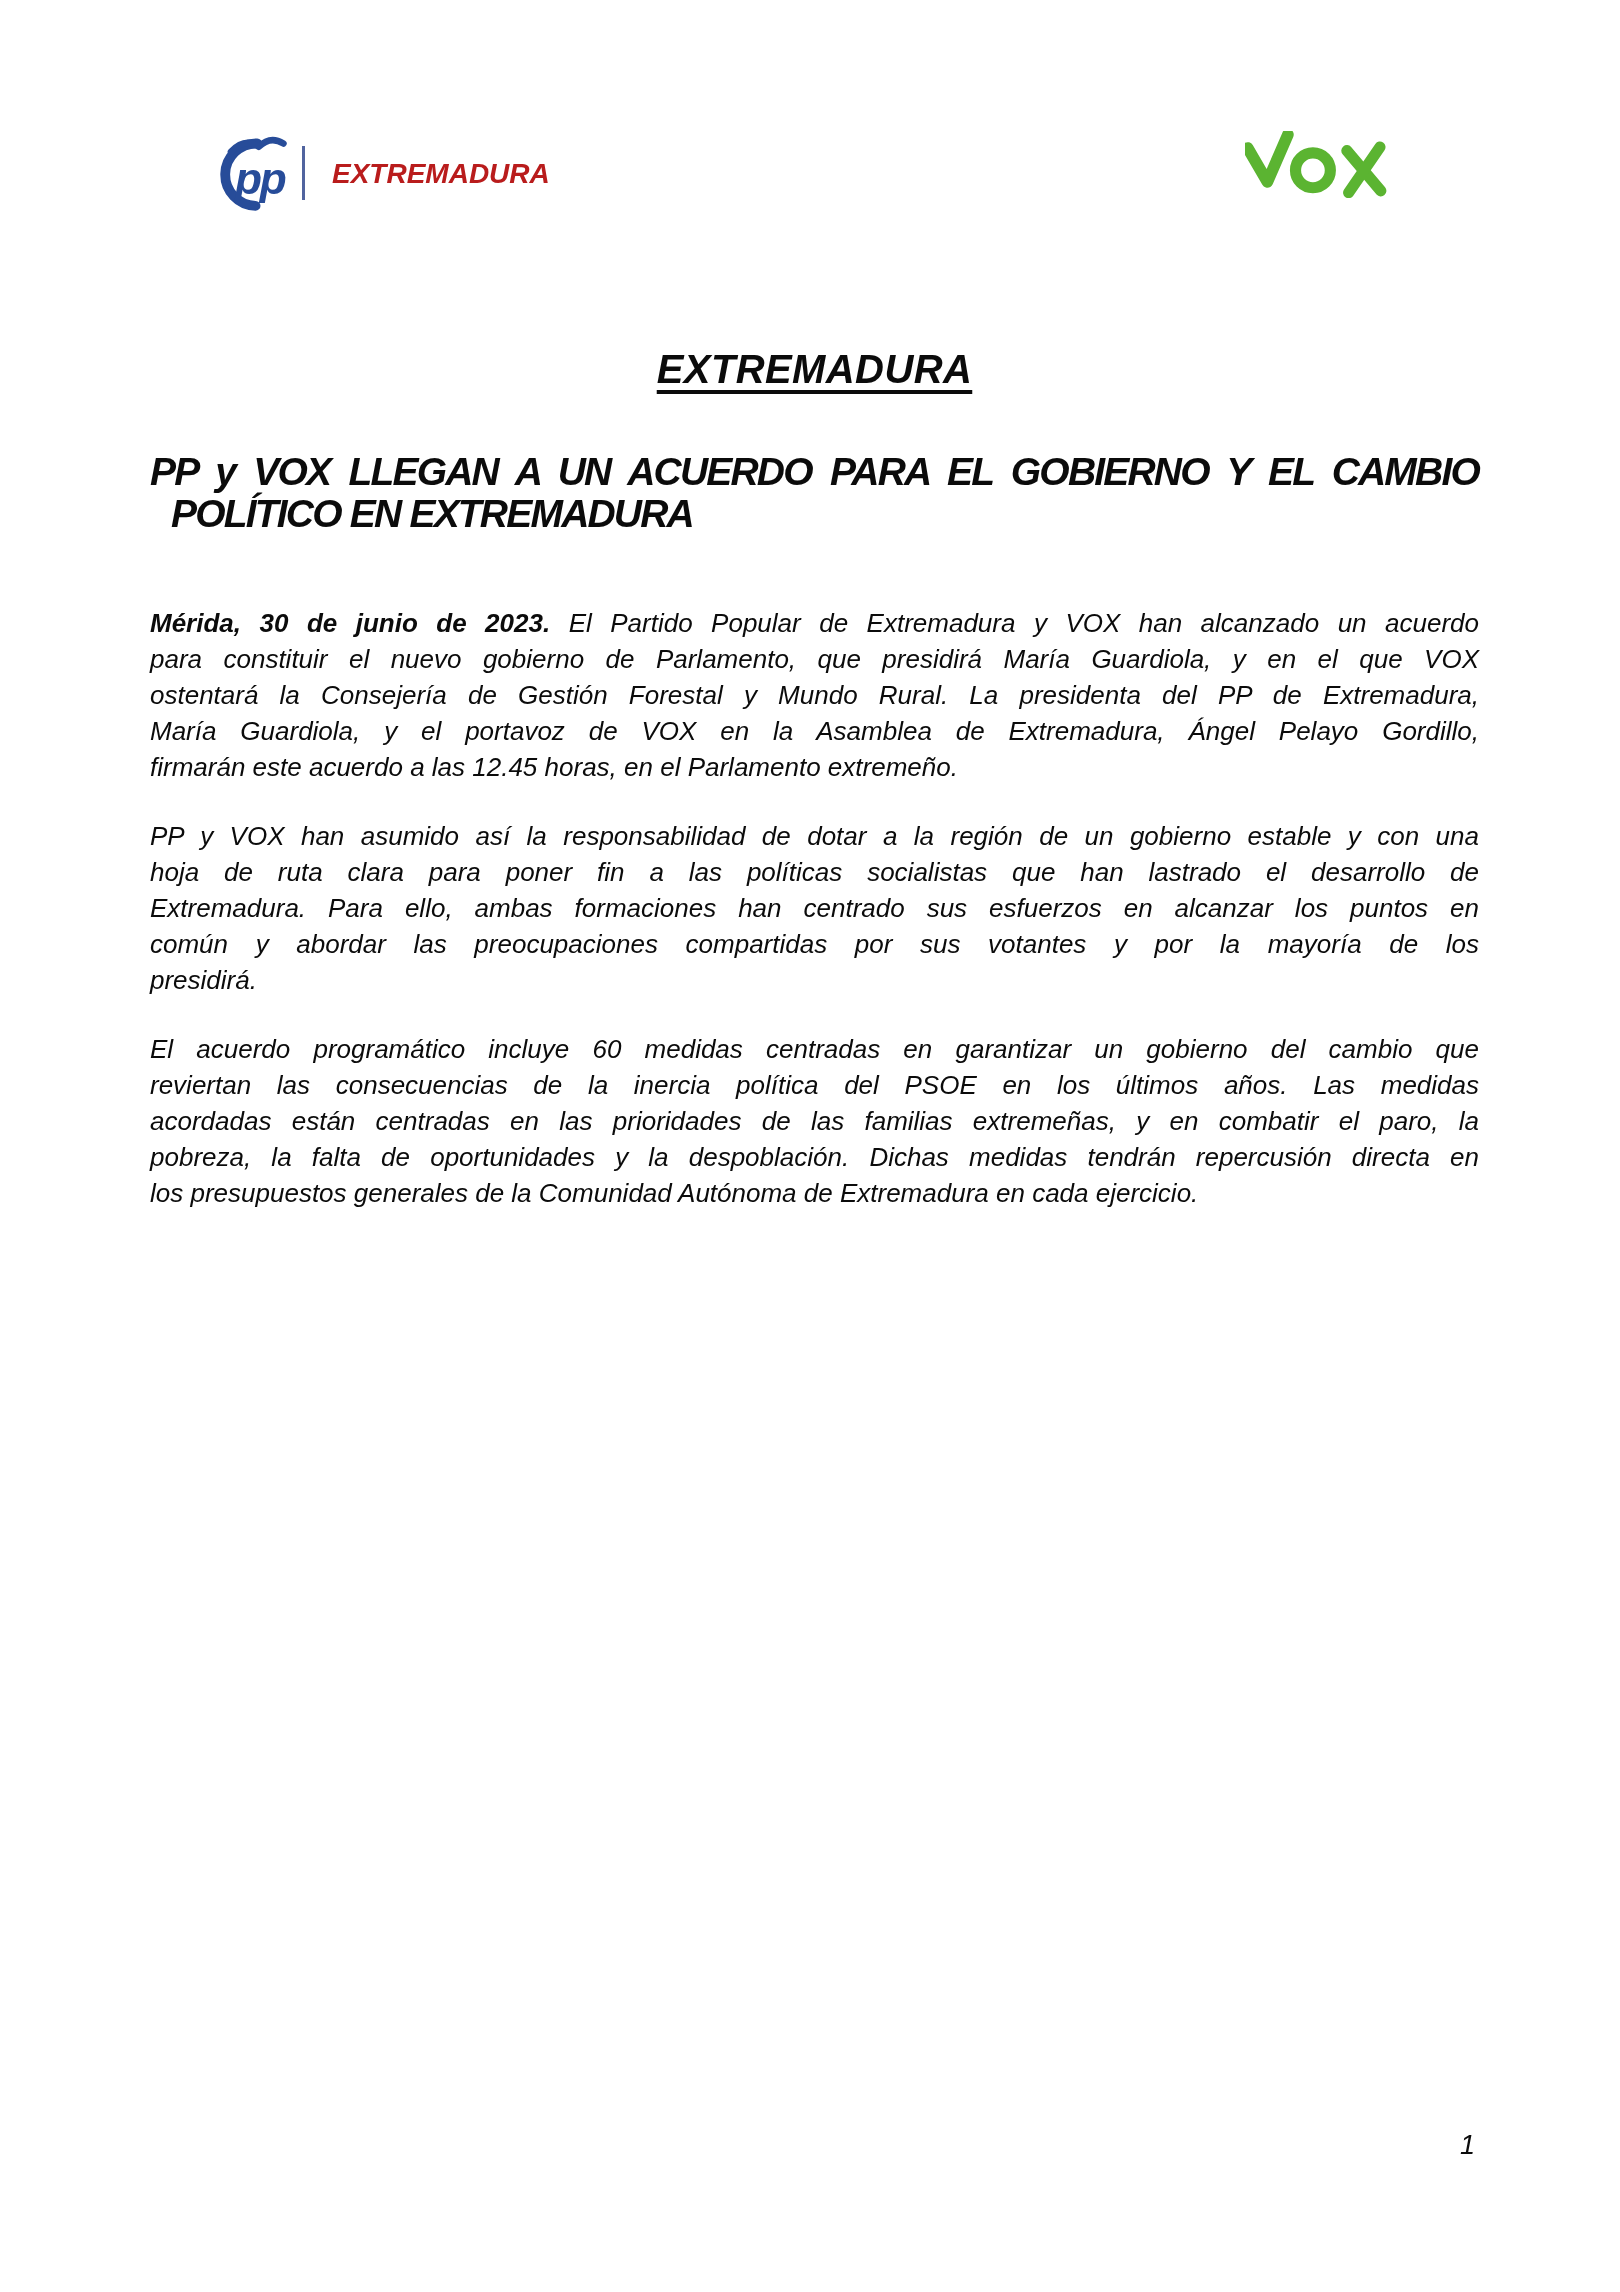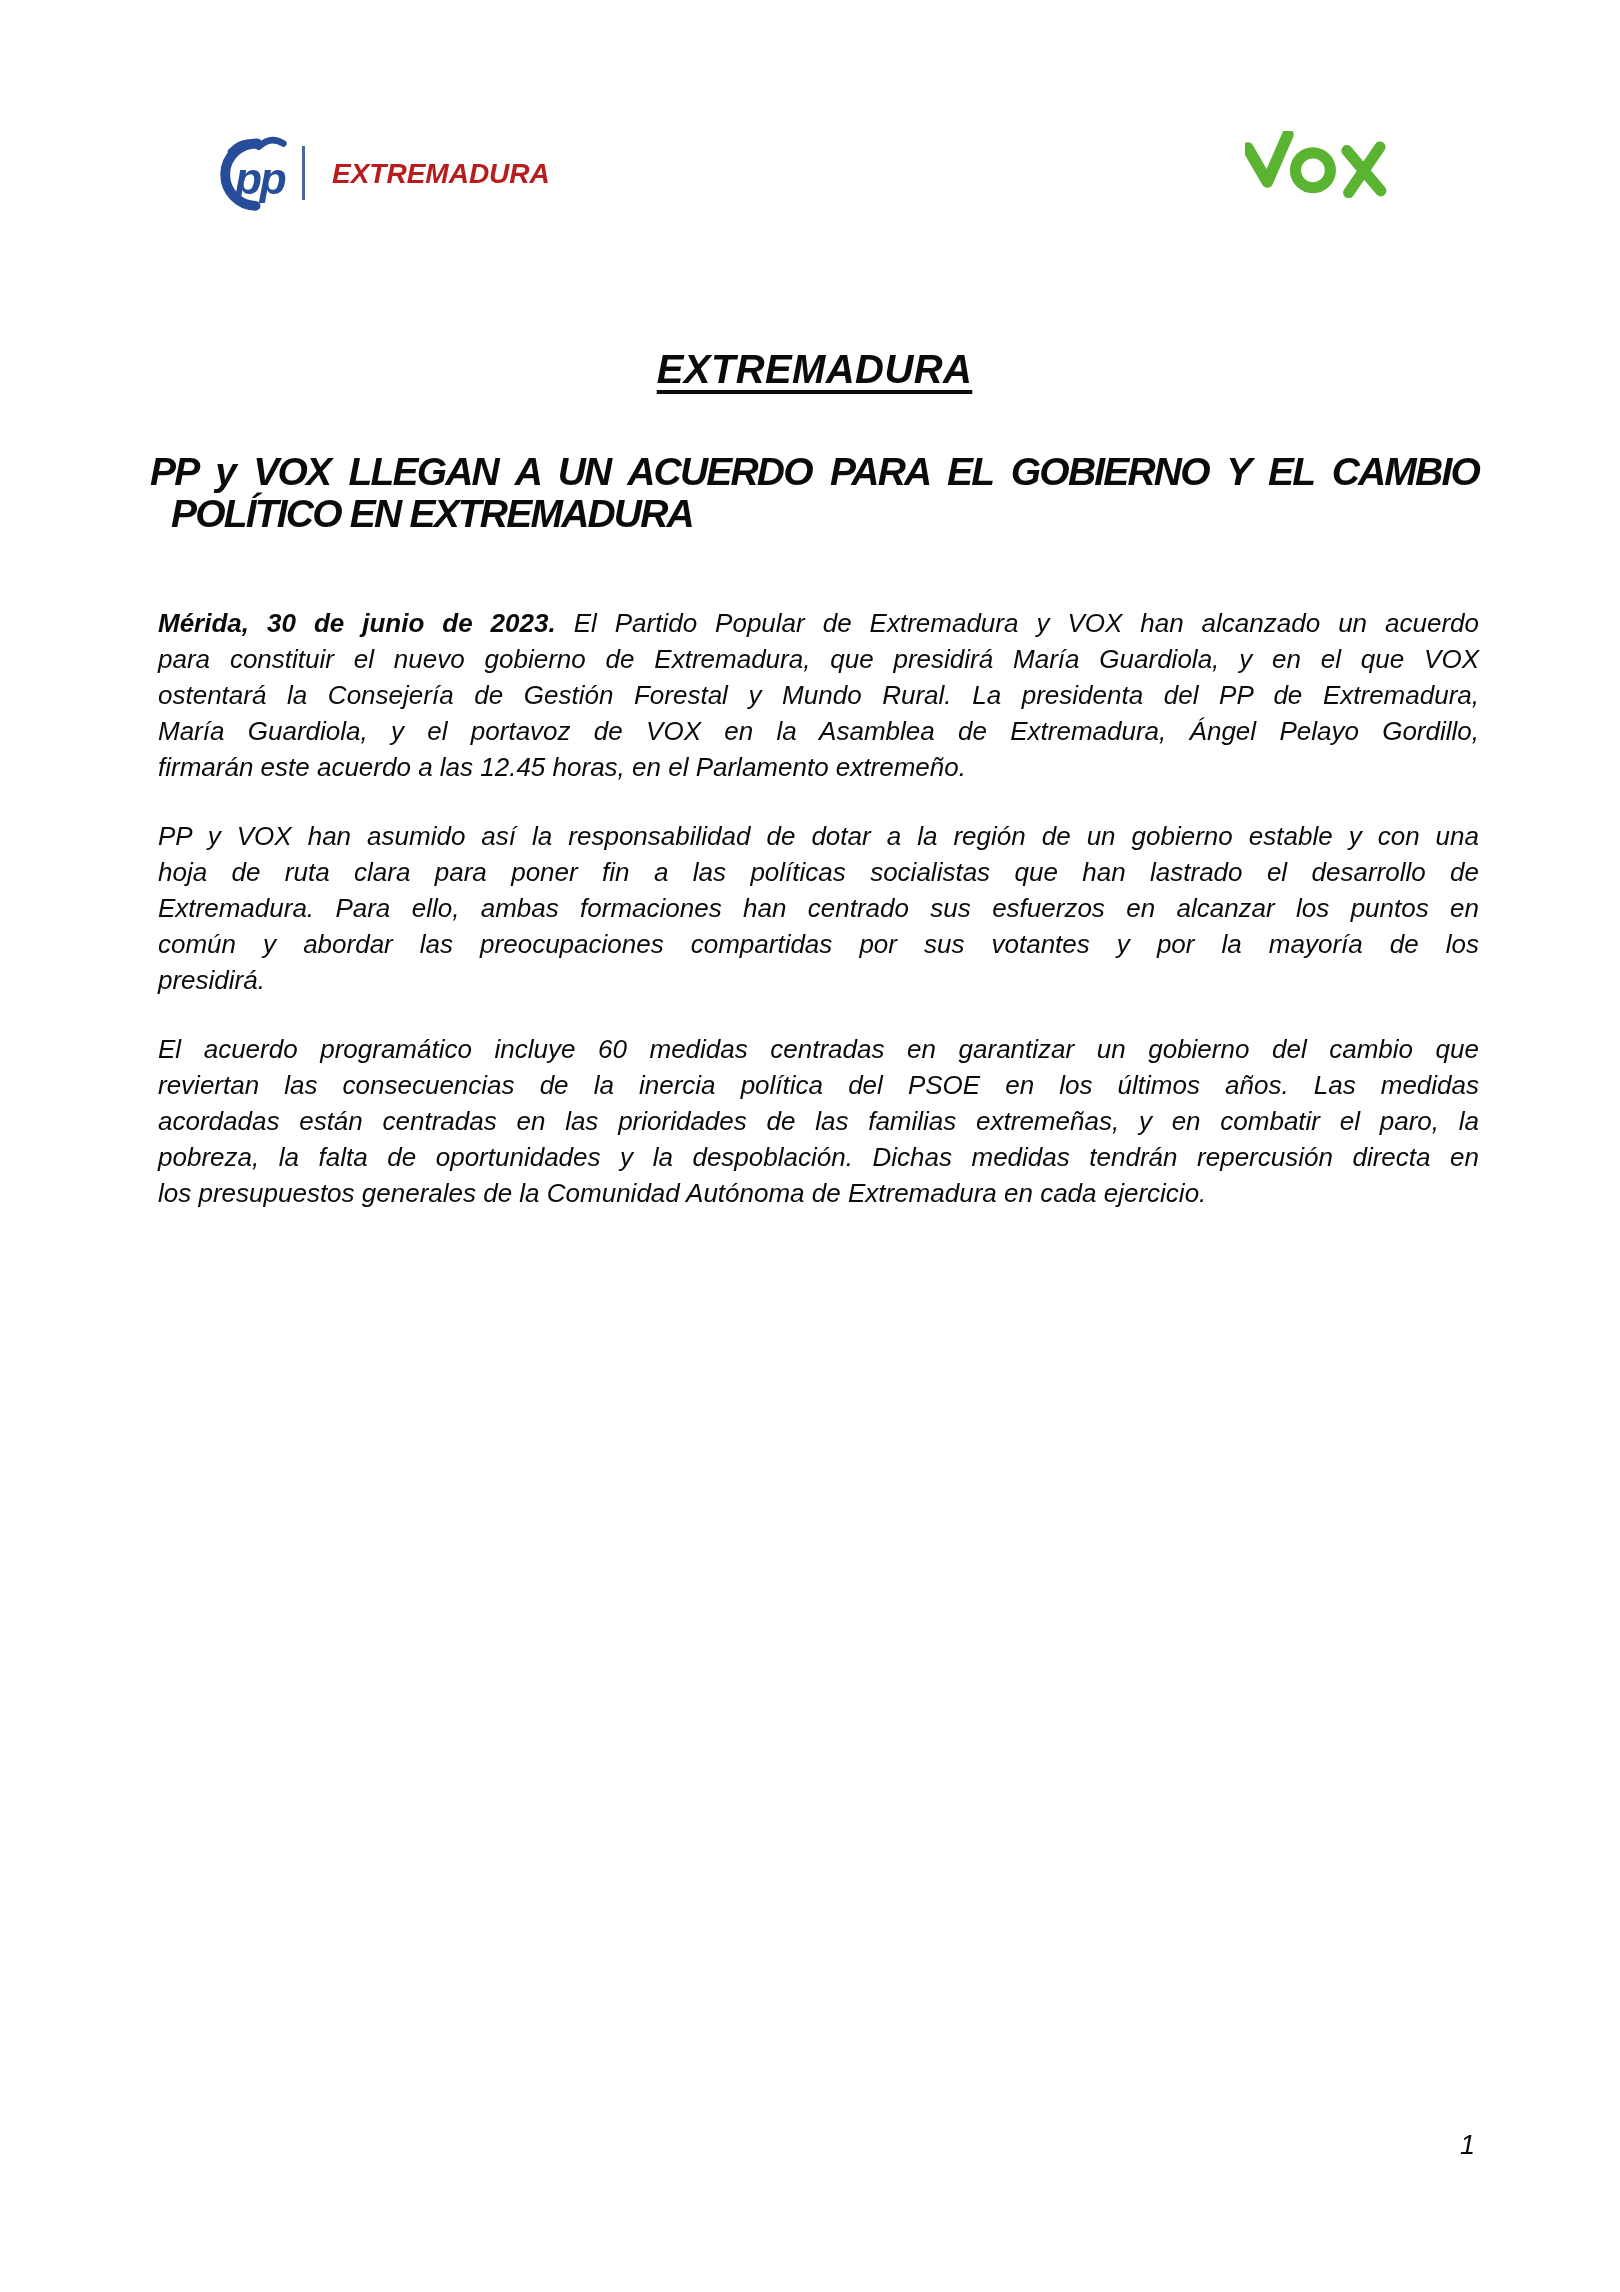--- a/index.html
+++ b/index.html
@@ -34,21 +34,21 @@
     font-size:39px;font-weight:bold;line-height:42px;letter-spacing:-1.8px;
     text-align:justify;text-align-last:justify;white-space:normal;
   }
   .headline .hline.noj{text-align-last:left;margin-left:21px;}
 
   
   .bodytext{position:absolute;left:150px;top:605px;width:1329px;}
   .para{margin:0 0 33px 0;}
   .para .line{
     font-size:26px;line-height:36px;
-    text-align:justify;text-align-last:justify;margin-left:8px;
+    text-align:justify;text-align-last:justify;
   }
   .para .line.noj{text-align-last:left;}
   .para b{font-weight:bold;}
 
   
   .page-number{
     position:absolute;right:145px;top:2129px;height:32px;line-height:32px;
     font-size:27px;color:#0b0b0b;text-align:right;
   }
 </style>
@@ -77,21 +77,21 @@
   </div>
 
   <div class="headline" id="headline">
       <div class="hline">PP y VOX LLEGAN A UN ACUERDO PARA EL GOBIERNO Y EL CAMBIO</div>
       <div class="hline noj">POLÍTICO EN EXTREMADURA</div>
     </div>
 
   <div class="bodytext" id="body-paragraphs">
       <div class="para">
         <div class="line"><b>Mérida, 30 de junio de 2023.</b><span> El Partido Popular de Extremadura y VOX han alcanzado un acuerdo</span></div>
-        <div class="line"><span>para constituir el nuevo gobierno de Extremadura, que presidirá María Guardiola, y en el que VOX</span></div>
+        <div class="line"><span>para constituir el nuevo gobierno de Parlamento, que presidirá María Guardiola, y en el que VOX</span></div>
         <div class="line"><span>ostentará la Consejería de Gestión Forestal y Mundo Rural. La presidenta del PP de Extremadura,</span></div>
         <div class="line"><span>María Guardiola, y el portavoz de VOX en la Asamblea de Extremadura, Ángel Pelayo Gordillo,</span></div>
         <div class="line noj"><span>firmarán este acuerdo a las 12.45 horas, en el Parlamento extremeño.</span></div>
       </div>
       <div class="para">
         <div class="line"><span>PP y VOX han asumido así la responsabilidad de dotar a la región de un gobierno estable y con una</span></div>
         <div class="line"><span>hoja de ruta clara para poner fin a las políticas socialistas que han lastrado el desarrollo de</span></div>
         <div class="line"><span>Extremadura. Para ello, ambas formaciones han centrado sus esfuerzos en alcanzar los puntos en</span></div>
         <div class="line"><span>común y abordar las preocupaciones compartidas por sus votantes y por la mayoría de los</span></div>
         <div class="line noj"><span>presidirá.</span></div>

